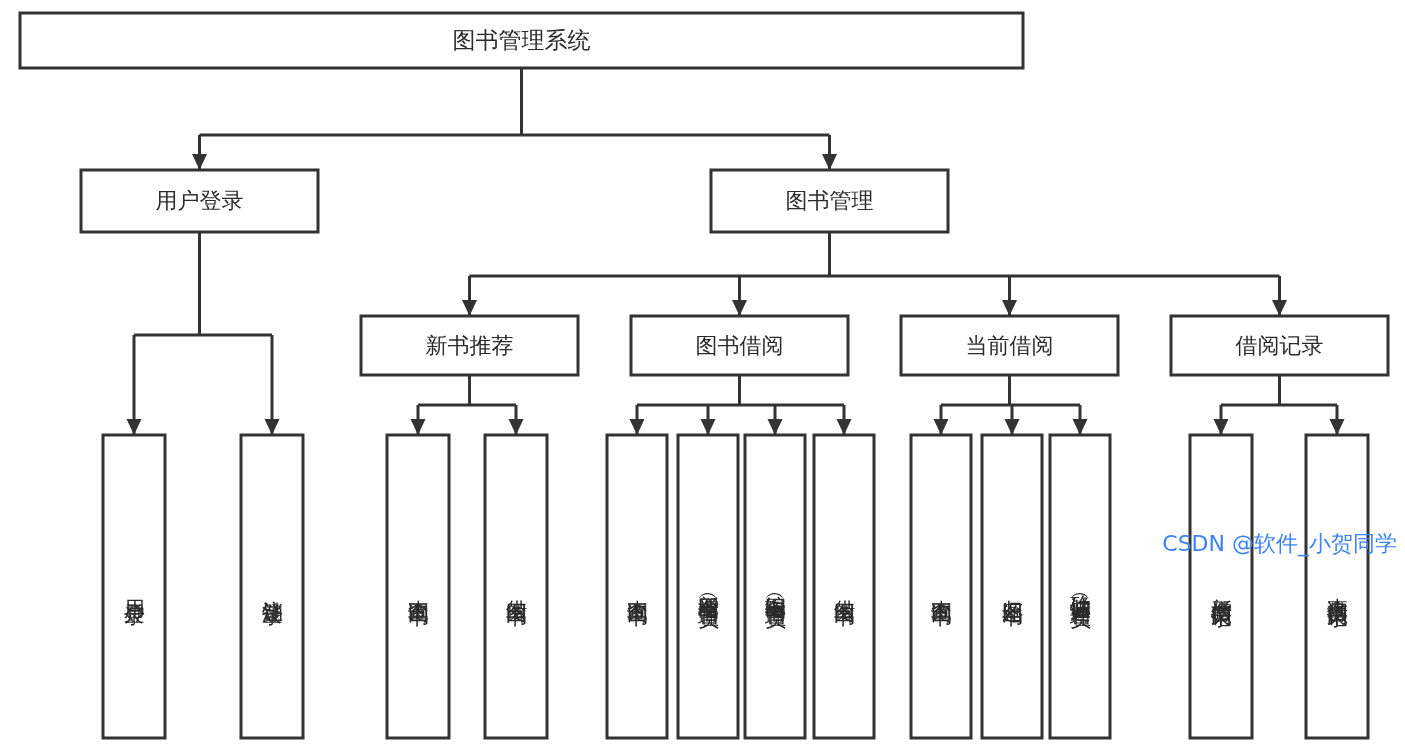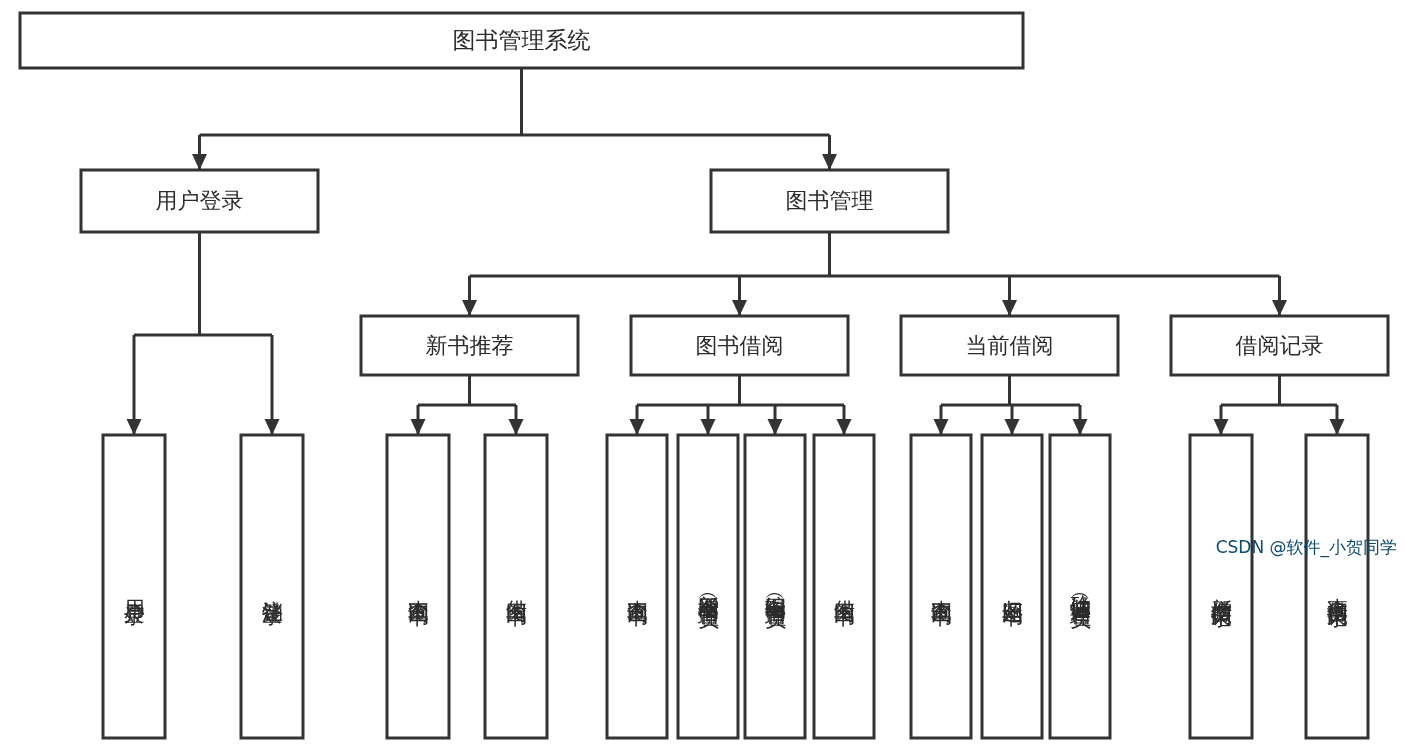--- a/index.html
+++ b/index.html
@@ -71,22 +71,22 @@
     color: #2b2b2b;
     letter-spacing: 2px;
     white-space: nowrap;
     text-align: center;
   }
   .watermark {
     position: absolute;
     right: 8px;
     bottom: 6px;
     font-family: "DejaVu Sans", "Liberation Sans", sans-serif;
-    font-size: 17px;
-    color: #0c4a6e;
+    font-size: 22px;
+    color: #3b82f6;
     white-space: nowrap;
     user-select: none;
   }
 </style>
 </head>
 <body>
 
 <div id="diagram-root">
 
   <svg class="diagram-canvas" viewBox="0 0 1405 747">

